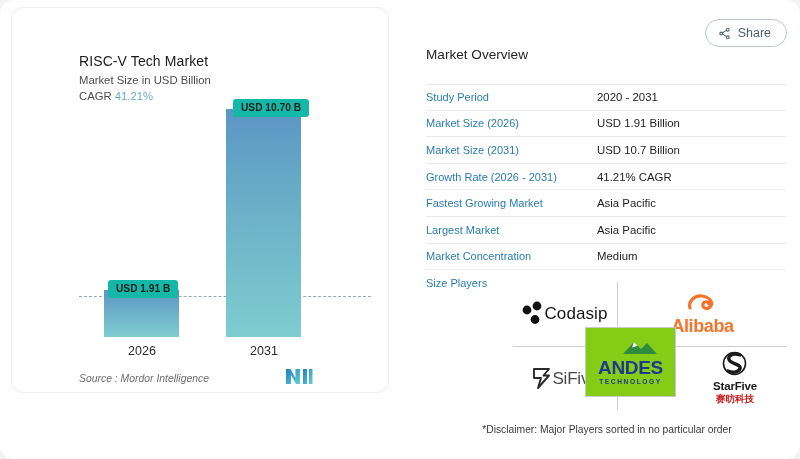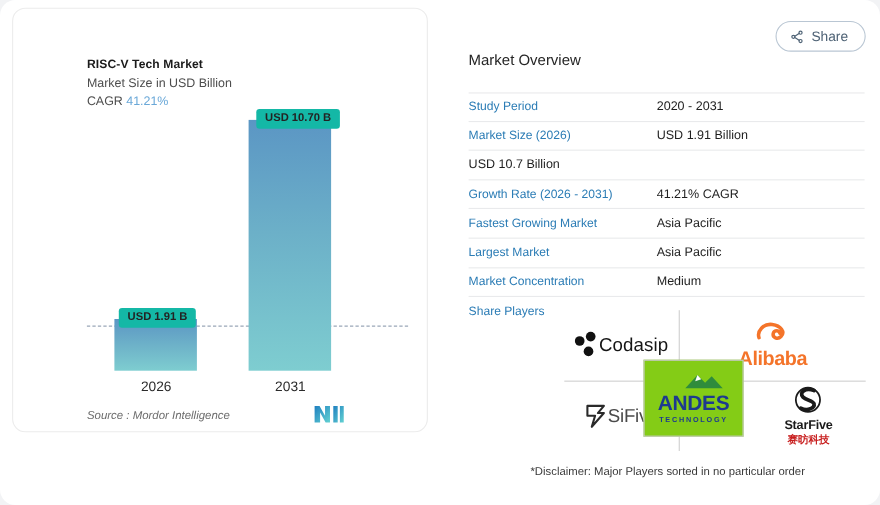--- a/index.html
+++ b/index.html
@@ -21,21 +21,21 @@
   #chart-card {
     position: absolute;
     left: 11px; top: 7px;
     width: 378px; height: 386px;
     background: #ffffff;
     border: 1px solid #ececec;
     border-radius: 12px;
   }
   #chart-titleblock { position: absolute; left: 67px; top: 45px; }
   #chart-title {
-    font-size: 11px; font-weight: bold; color: #1b1b1b;
+    font-size: 14px; font-weight: normal; color: #1b1b1b;
     letter-spacing: .1px;
   }
   #chart-subtitle {
     font-size: 11.3px; color: #4d4d4d; margin-top: 5px;
   }
   #cagr-line { font-size: 11.3px; color: #4d4d4d; margin-top: 4px; }
   #cagr-value { color: #6aa8d8; }
 
   
   #plot { position: absolute; left: 0; top: 0; width: 378px; height: 386px; }
@@ -242,40 +242,41 @@
 
       <div class="ov-row">
         <div class="ov-label">Study Period</div>
         <div class="ov-value">2020 - 2031</div>
       </div>
       <div class="ov-row">
         <div class="ov-label">Market Size (2026)</div>
         <div class="ov-value">USD 1.91 Billion</div>
       </div>
       <div class="ov-row">
+        <div class="ov-label">Market Size (2031)</div>
         <div class="ov-value">USD 10.7 Billion</div>
       </div>
       <div class="ov-row">
         <div class="ov-label">Growth Rate (2026 - 2031)</div>
         <div class="ov-value">41.21% CAGR</div>
       </div>
       <div class="ov-row">
         <div class="ov-label">Fastest Growing Market</div>
         <div class="ov-value">Asia Pacific</div>
       </div>
       <div class="ov-row">
         <div class="ov-label">Largest Market</div>
         <div class="ov-value">Asia Pacific</div>
       </div>
       <div class="ov-row">
         <div class="ov-label">Market Concentration</div>
         <div class="ov-value">Medium</div>
       </div>
       <div class="ov-row" id="row-players">
-        <div class="ov-label">Share Players</div>
+        <div class="ov-label">Size Players</div>
       </div>
     </div>
 
     <div id="logo-grid">
       <div id="grid-v"></div>
       <div id="grid-h"></div>
 
       <div class="logo-cell" id="cell-codasip">
         <svg width="22" height="26" viewBox="0 0 22 26">
           <circle cx="5" cy="9" r="4.4" fill="#111"></circle>

